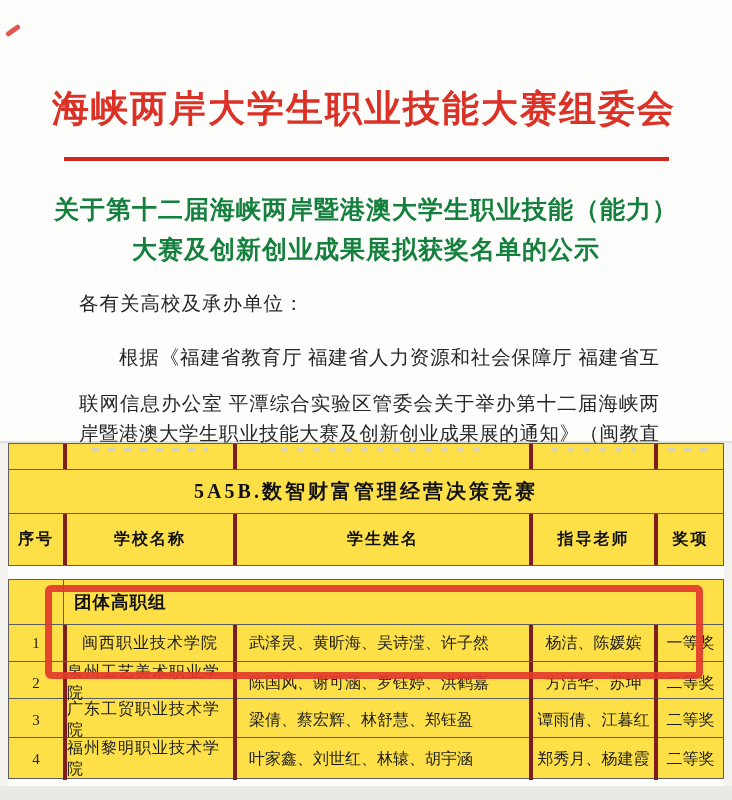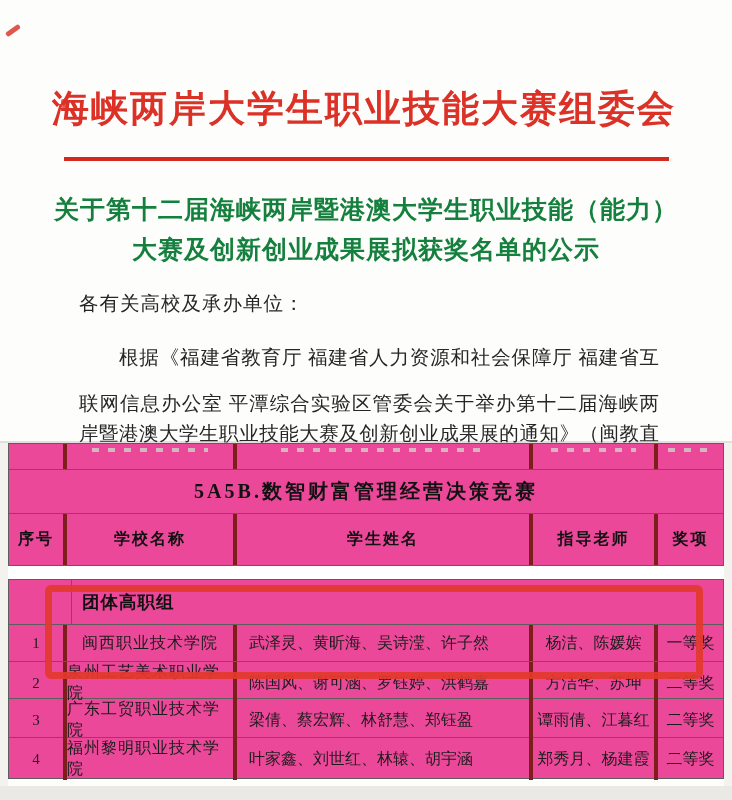--- a/index.html
+++ b/index.html
@@ -54,21 +54,21 @@
   .body-line.i3 { top: 420px; }
 
   
   .scan-line-top { left: 0; top: 441px; width: 732px; height: 2px; background: #e2e0dc; }
   .edge-strip { top: 443px; width: 8px; height: 357px; background: #f3f2ef; }
   .edge-strip.left { left: 0; } .edge-strip.right { left: 724px; }
   .bottom-strip { left: 0; top: 786px; width: 732px; height: 14px; background: #ebe9e6; }
 
   
   .award-table { left: 8px; top: 443px; width: 716px; font-size: 16px; }
-  .tsection { border: 1px solid #5d5d5d; background: #ec4899; }
+  .tsection { border: 1px solid #5d5d5d; background: #fde047; }
   .trow { display: grid; grid-template-columns: 54px 170px 296px 125px 1fr; }
   .trow > div { display: flex; align-items: center; justify-content: center; }
   .trow > div + div { border-left: 4px solid #7f1d1d; }
   .trow + .trow, .row-divider { border-top: 1px solid #5d5d5d; }
 
   .partial-row { height: 25px; }
   .partial-row > div { position: relative; border-left-color: #8a8a8a; }
   .smudge {
     position: absolute; top: 4px; height: 4px; width: 70%;
     background: repeating-linear-gradient(90deg, #d2d1ce 0 7px, transparent 7px 16px);
@@ -79,21 +79,21 @@
   .title-row {
     height: 44px; border-top: 1px solid #5d5d5d;
     display: flex; align-items: center; justify-content: center;
     font-size: 20px; font-weight: bold; letter-spacing: 3px; color: #111;
   }
   .header-row { height: 52px; font-weight: bold; font-size: 16px; letter-spacing: 2px; color: #111; border-top: 1px solid #5d5d5d; }
 
   .tgap { height: 13px; background: #fff; }
 
   .group-row {
-    display: grid; grid-template-columns: 54px 1fr; height: 44px; padding-left: 8px;
+    display: grid; grid-template-columns: 54px 1fr; height: 44px;
   }
   .group-row .glabel {
     border-left: 1px solid #5d5d5d;
     display: flex; align-items: center;
     padding-left: 10px;
     font-weight: bold; font-size: 17.5px; letter-spacing: 1px; color: #111;
   }
   .data-row { border-top: 1px solid #5d5d5d; }
   .data-row.r1 { height: 37px; }
   .data-row.r2 { height: 37px; }

